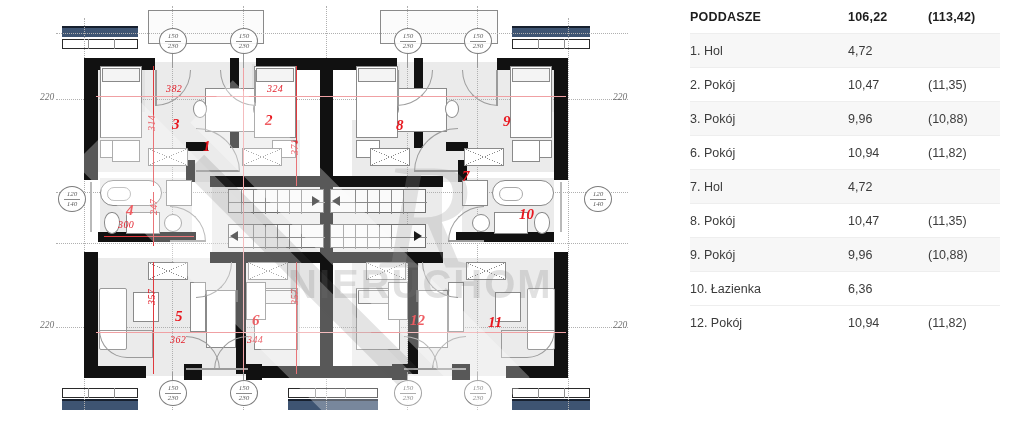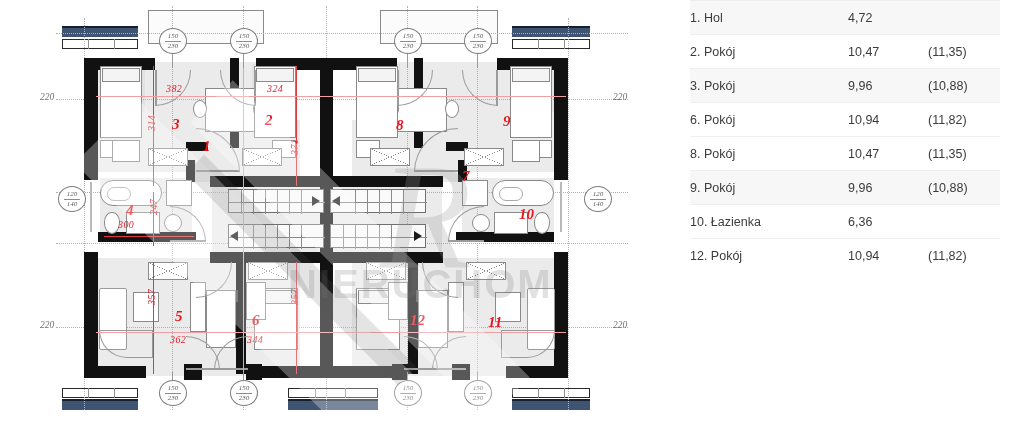--- a/index.html
+++ b/index.html
@@ -481,40 +481,50 @@
         <div class="wm-script" style="left:380px;top:130px;font-size:150px;">R</div>
         <div class="wm-word" style="left:288px;top:262px;font-size:40px;">NIERUCHOM</div>
       </div>
 
     </div>
   </div>
 
   <div class="table-pane">
     <table class="schedule">
       <tbody>
+        <tr class="hdr">
+          <td class="c-name">PODDASZE</td>
+          <td class="c-val">106,22</td>
+          <td class="c-par">(113,42)</td>
+        </tr>
         <tr class="alt">
           <td class="c-name">1. Hol</td>
           <td class="c-val">4,72</td>
           <td class="c-par"></td>
         </tr>
         <tr>
           <td class="c-name">2. Pokój</td>
           <td class="c-val">10,47</td>
           <td class="c-par">(11,35)</td>
         </tr>
         <tr class="alt">
           <td class="c-name">3. Pokój</td>
           <td class="c-val">9,96</td>
           <td class="c-par">(10,88)</td>
         </tr>
         <tr>
           <td class="c-name">6. Pokój</td>
           <td class="c-val">10,94</td>
           <td class="c-par">(11,82)</td>
         </tr>
+        <tr class="alt">
+          <td class="c-name">7. Hol</td>
+          <td class="c-val">4,72</td>
+          <td class="c-par"></td>
+        </tr>
         <tr>
           <td class="c-name">8. Pokój</td>
           <td class="c-val">10,47</td>
           <td class="c-par">(11,35)</td>
         </tr>
         <tr class="alt">
           <td class="c-name">9. Pokój</td>
           <td class="c-val">9,96</td>
           <td class="c-par">(10,88)</td>
         </tr>

